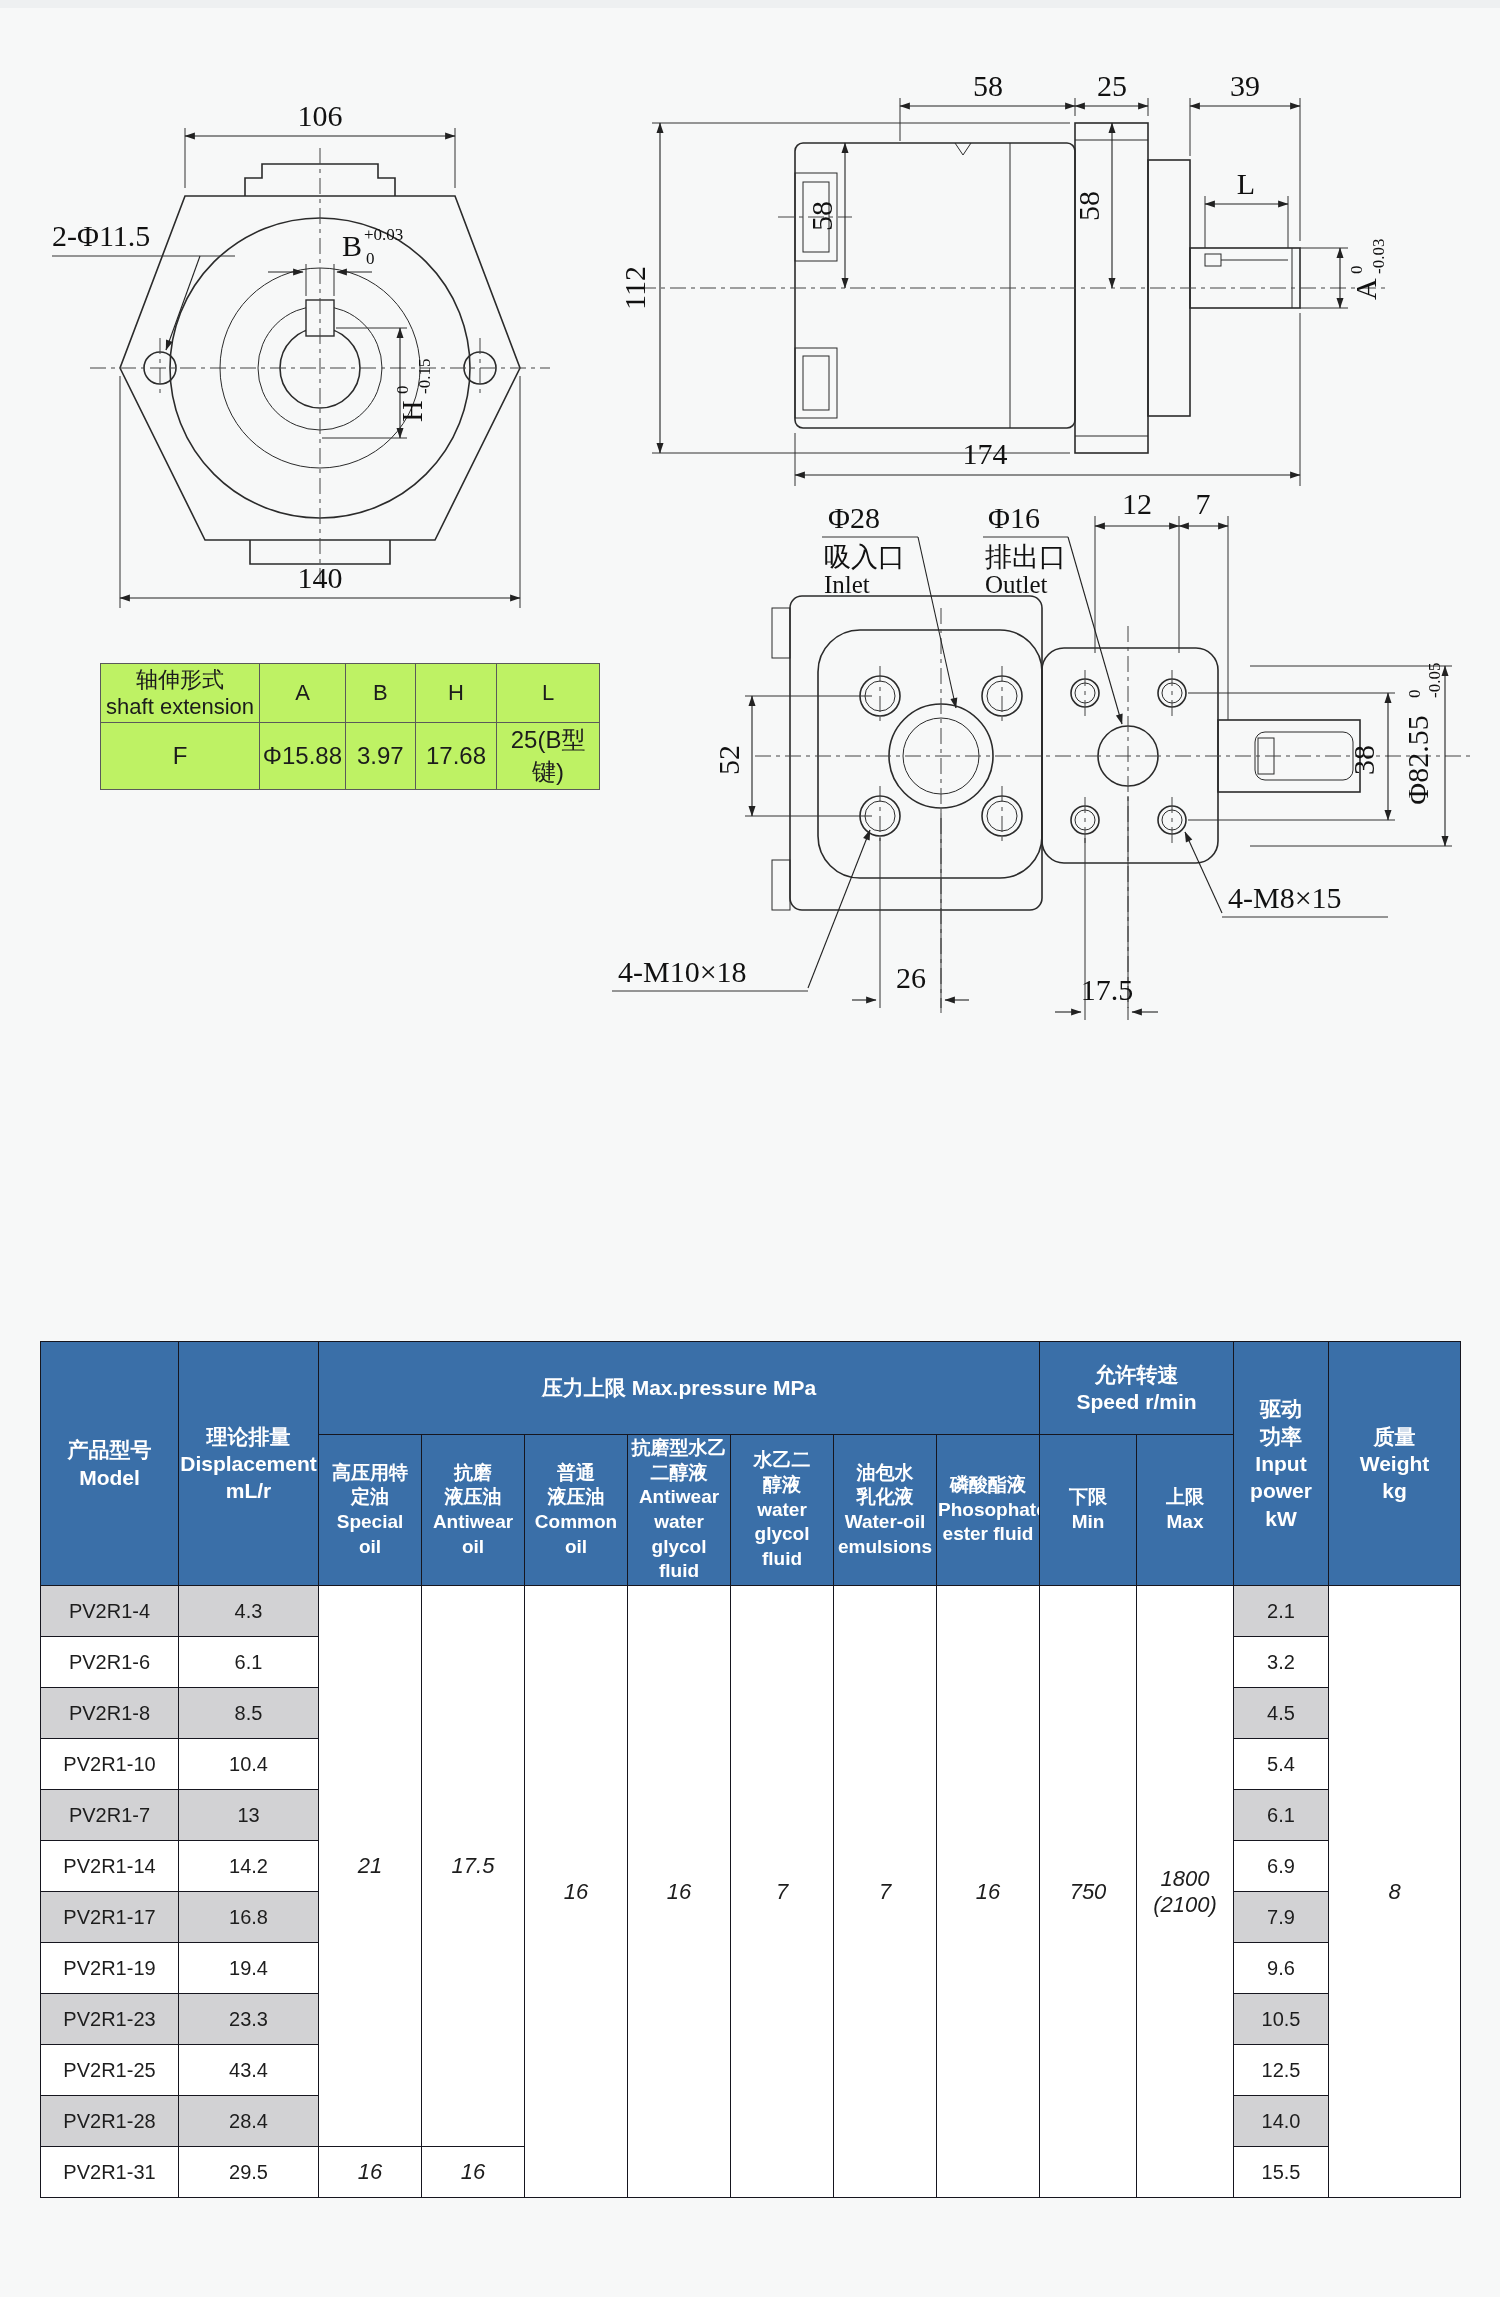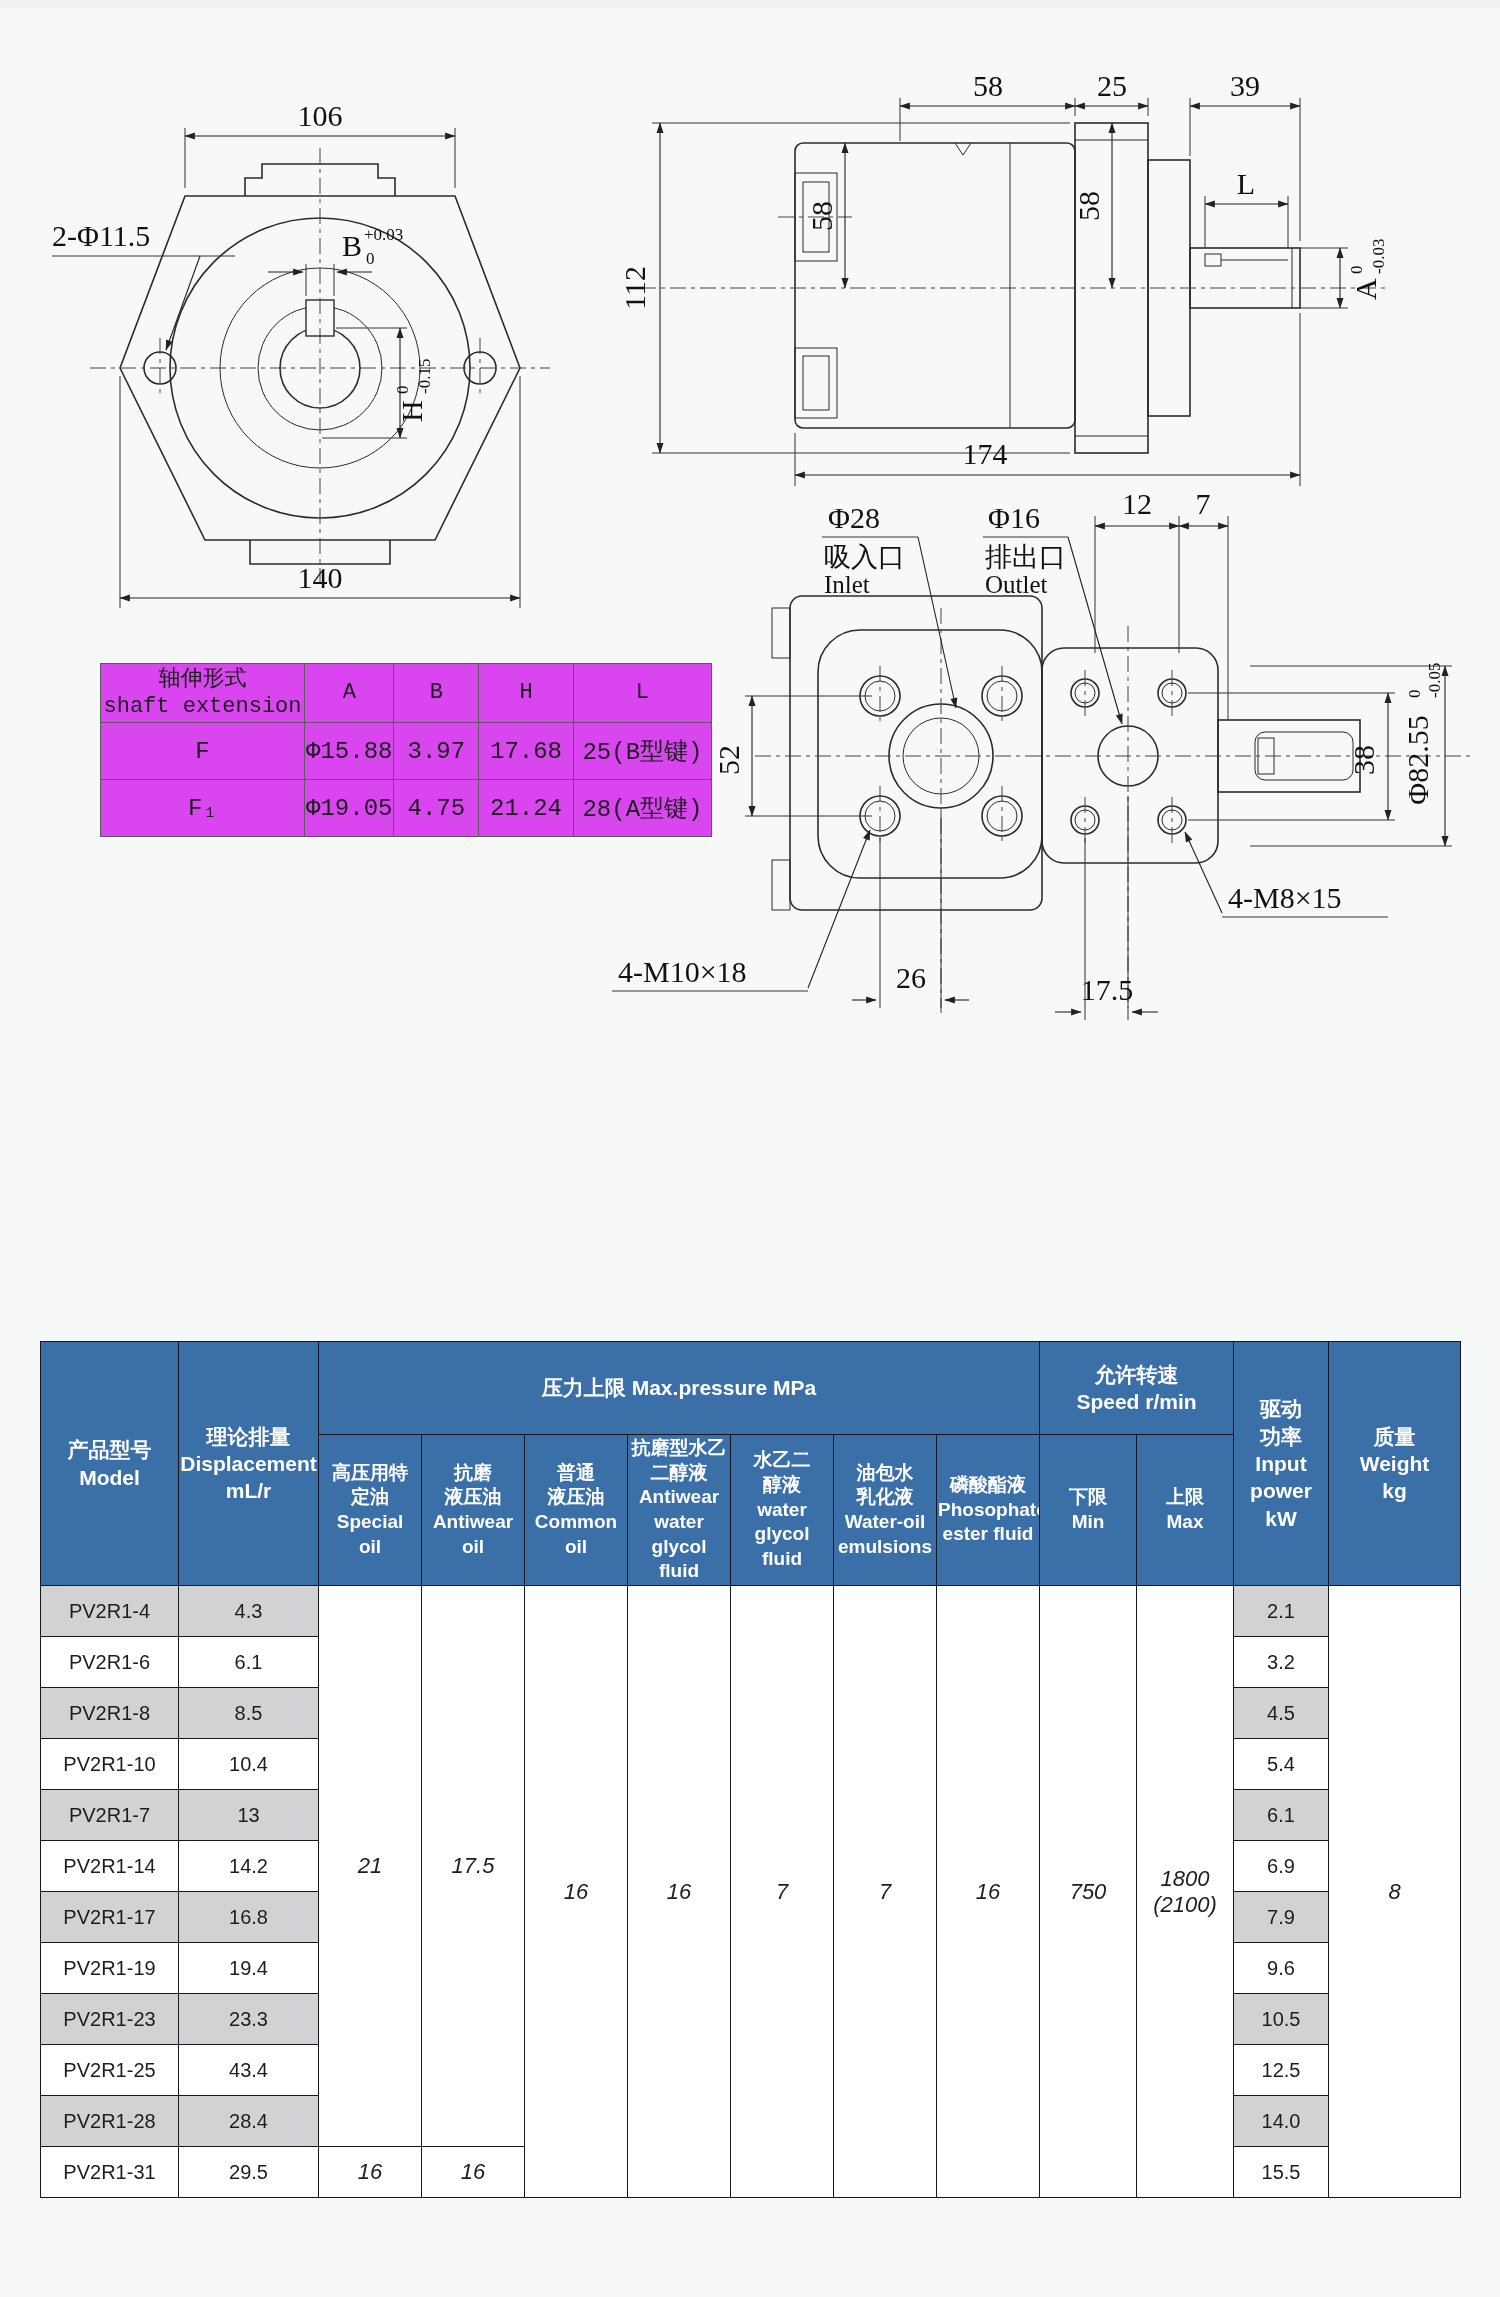--- a/index.html
+++ b/index.html
@@ -11,22 +11,22 @@
   .dcn{font-family:"Liberation Serif","DejaVu Serif",serif;font-size:27px;}
   .den{font-family:"Liberation Serif","DejaVu Serif",serif;font-size:25px;}
   .part{fill:none;stroke:#2b2b2b;stroke-width:1.6;}
   .thin{fill:none;stroke:#2b2b2b;stroke-width:1;}
   .ext{fill:none;stroke:#333;stroke-width:1;}
   .dim{fill:none;stroke:#222;stroke-width:1.1;}
   .cl{fill:none;stroke:#444;stroke-width:1;stroke-dasharray:16 5 4 5;}
   .mask{fill:#f7f8f8;stroke:#2b2b2b;stroke-width:1.4;}
 
   
-  .shaft{position:absolute;left:100px;top:655px;width:612px;border-collapse:collapse;
-         font-family:Liberation Mono, monospace;color:#1c1c1c;background:#d946ef;}
+  .shaft{position:absolute;left:100px;top:655px;width:500px;border-collapse:collapse;
+         font-family:Liberation Sans, sans-serif;color:#1c1c1c;background:#bef264;}
   .shaft th,.shaft td{border:1.6px solid #5a5a5a;text-align:center;vertical-align:middle;
          font-weight:normal;white-space:pre-line;}
   .shaft th{font-size:22px;line-height:1.25;height:56px;}
   .shaft td{font-size:24px;height:54px;}
 
   
   .spec{position:absolute;left:40px;top:1333px;width:1420px;border-collapse:collapse;
         table-layout:fixed;color:#1d1d1d;}
   .spec th,.spec td{border:1.5px solid #16161f;text-align:center;vertical-align:middle;
         white-space:pre-line;overflow:hidden;}
@@ -261,27 +261,20 @@
     <th>B</th>
     <th>H</th>
     <th>L</th>
   </tr>
   <tr>
     <td>F</td>
     <td>Φ15.88</td>
     <td>3.97</td>
     <td>17.68</td>
     <td>25(B型键)</td>
-  </tr>
-  <tr>
-    <td>F₁</td>
-    <td>Φ19.05</td>
-    <td>4.75</td>
-    <td>21.24</td>
-    <td>28(A型键)</td>
   </tr>
 </tbody>
     </table>
 
 
 <table class="spec">
   <colgroup>
     <col style="width:138px">
         <col style="width:140px">
     <col style="width:103px">

